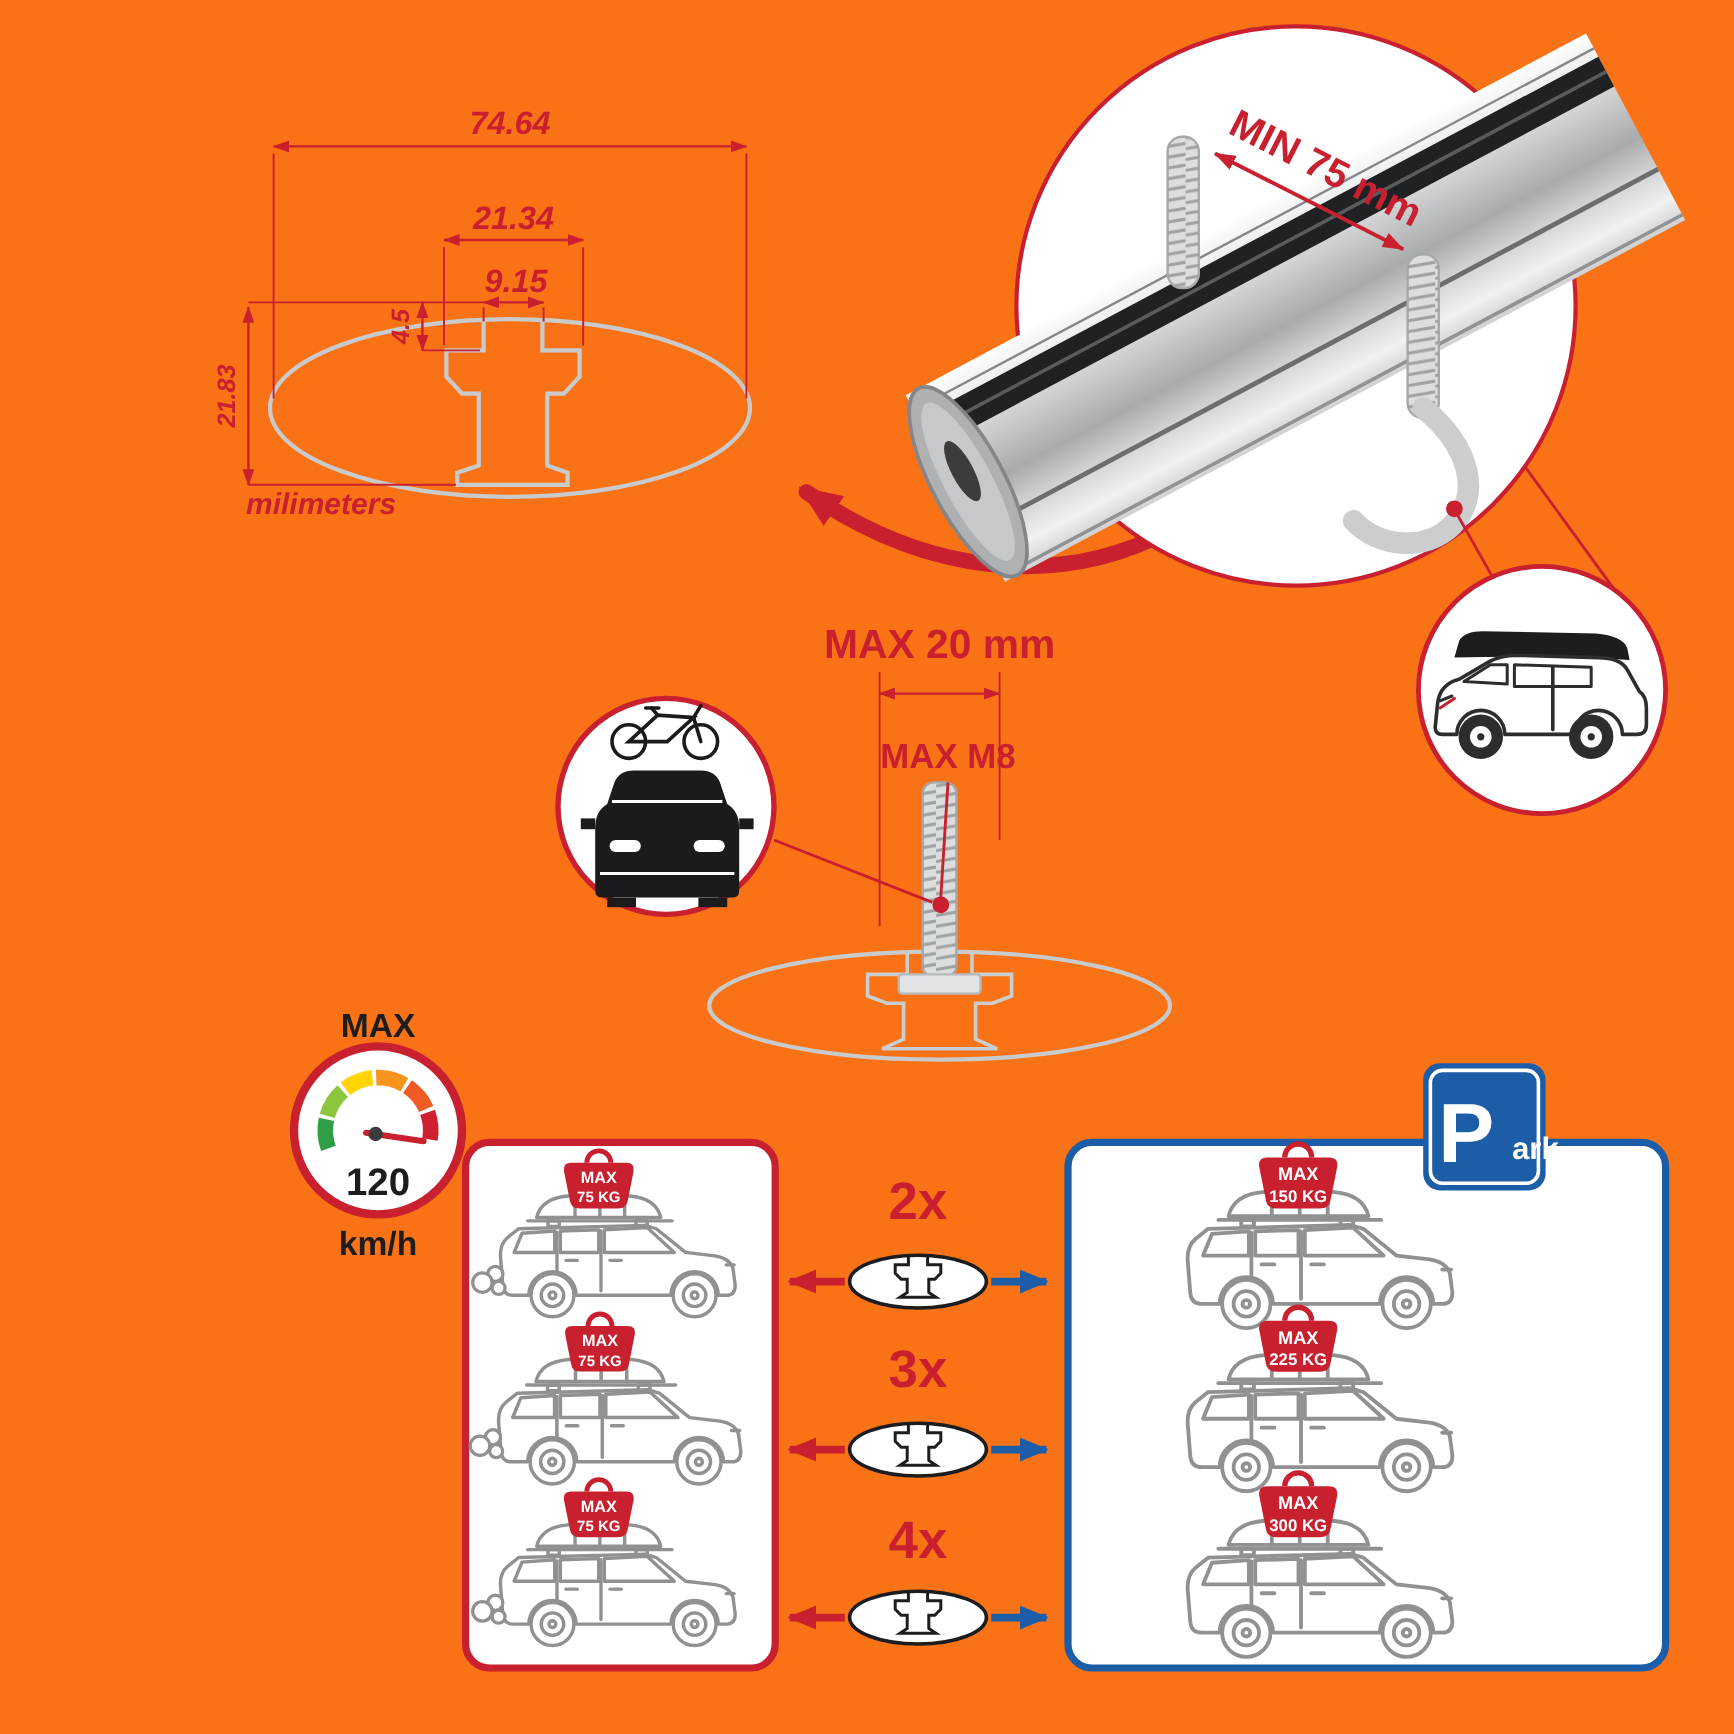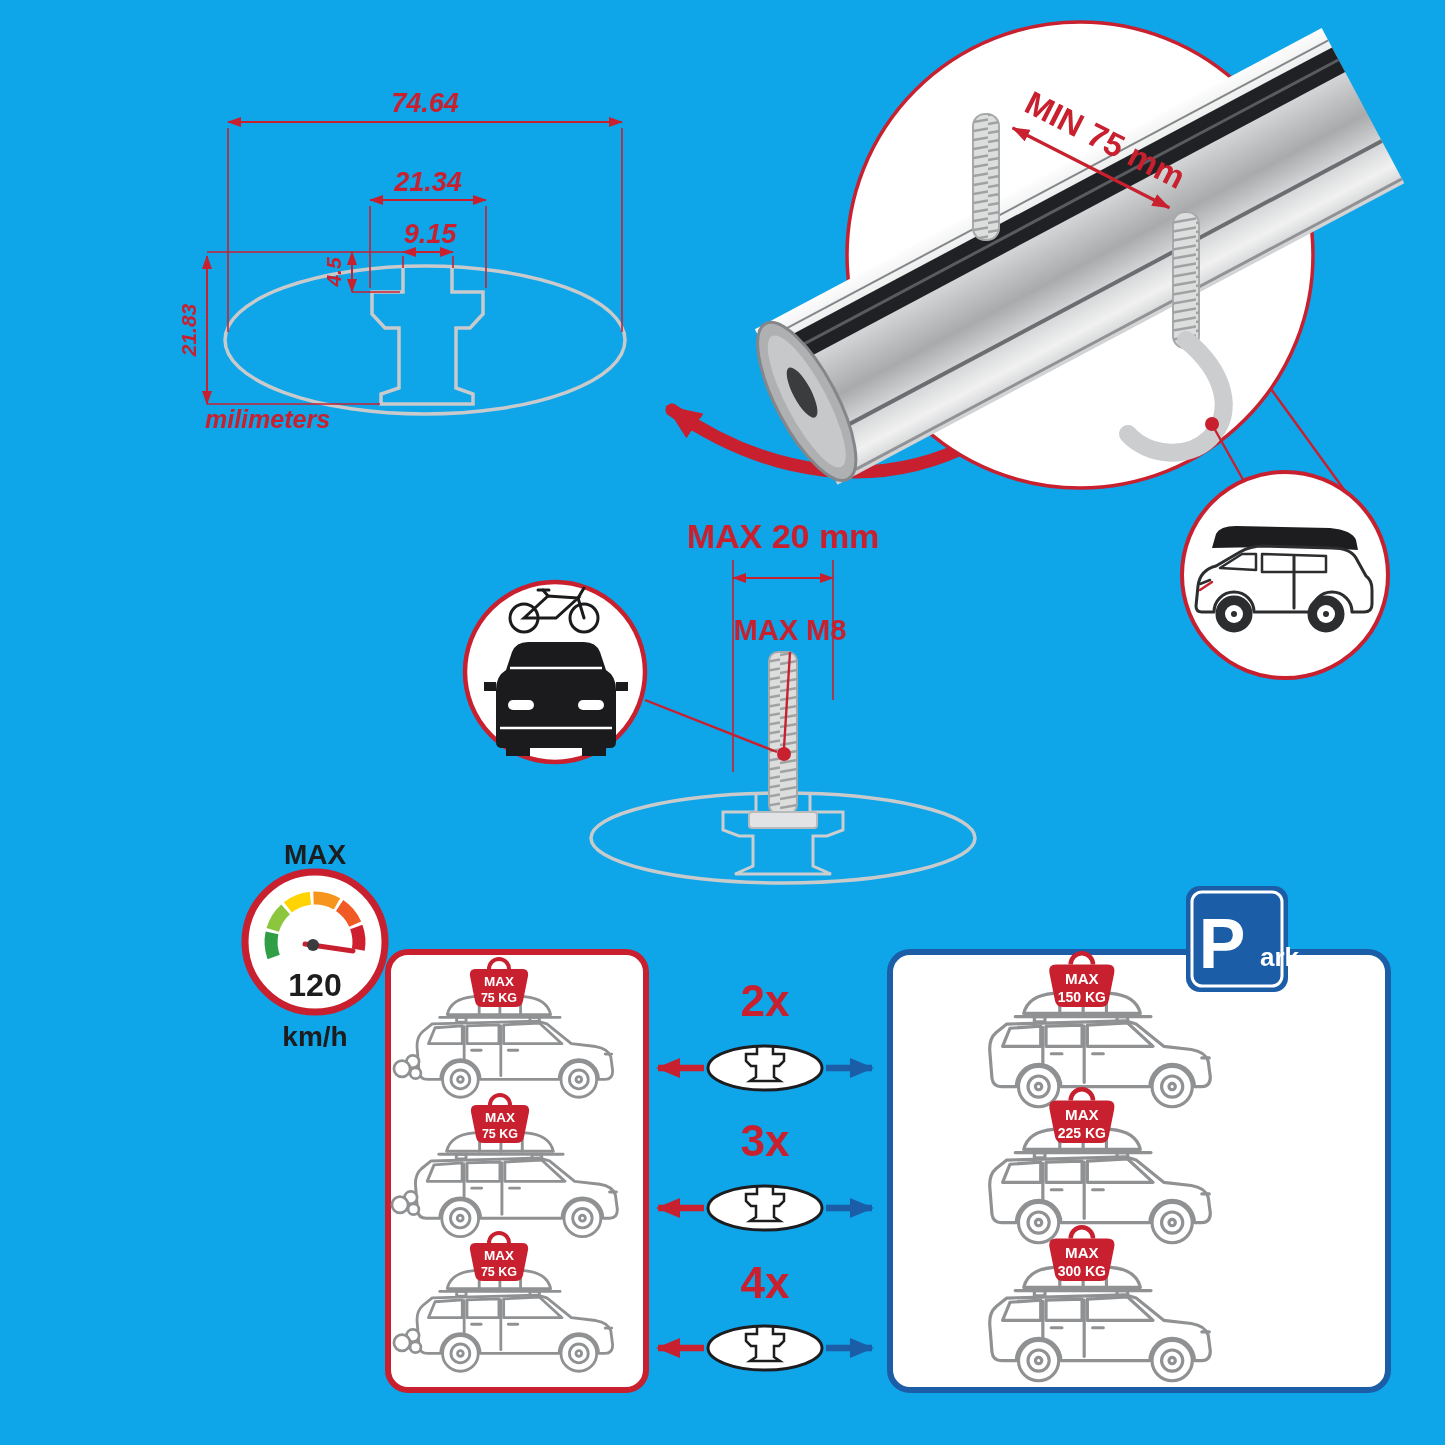--- a/index.html
+++ b/index.html
@@ -1,16 +1,16 @@
 <!DOCTYPE html>
 <html><head>
 <meta charset="utf-8">
 <style>
   html,body{margin:0;padding:0;background:#ffffff;}
-  .canvas-wrap{width:1445px;height:1445px;position:relative;background:#0ea5e9;}
+  .canvas-wrap{width:1445px;height:1445px;position:relative;background:#f97316;}
   svg{display:block;}
   text{font-family:"Liberation Sans", sans-serif;}
   .dim-text{fill:#c8202f;font-style:italic;font-weight:bold;font-size:27px;}
   .dim-text-sm{fill:#c8202f;font-style:italic;font-weight:bold;font-size:21px;}
   .units-text{fill:#c8202f;font-style:italic;font-weight:bold;font-size:25px;}
   .red-label{fill:#c8202f;font-weight:bold;}
   .dim-line{stroke:#c8202f;stroke-width:2;fill:none;}
   .ext-line{stroke:#c8202f;stroke-width:1.6;fill:none;}
   .leader{stroke:#c8202f;stroke-width:2.4;fill:none;}
   .ghost-line{stroke:#c9cacb;stroke-width:3.5;fill:none;}

